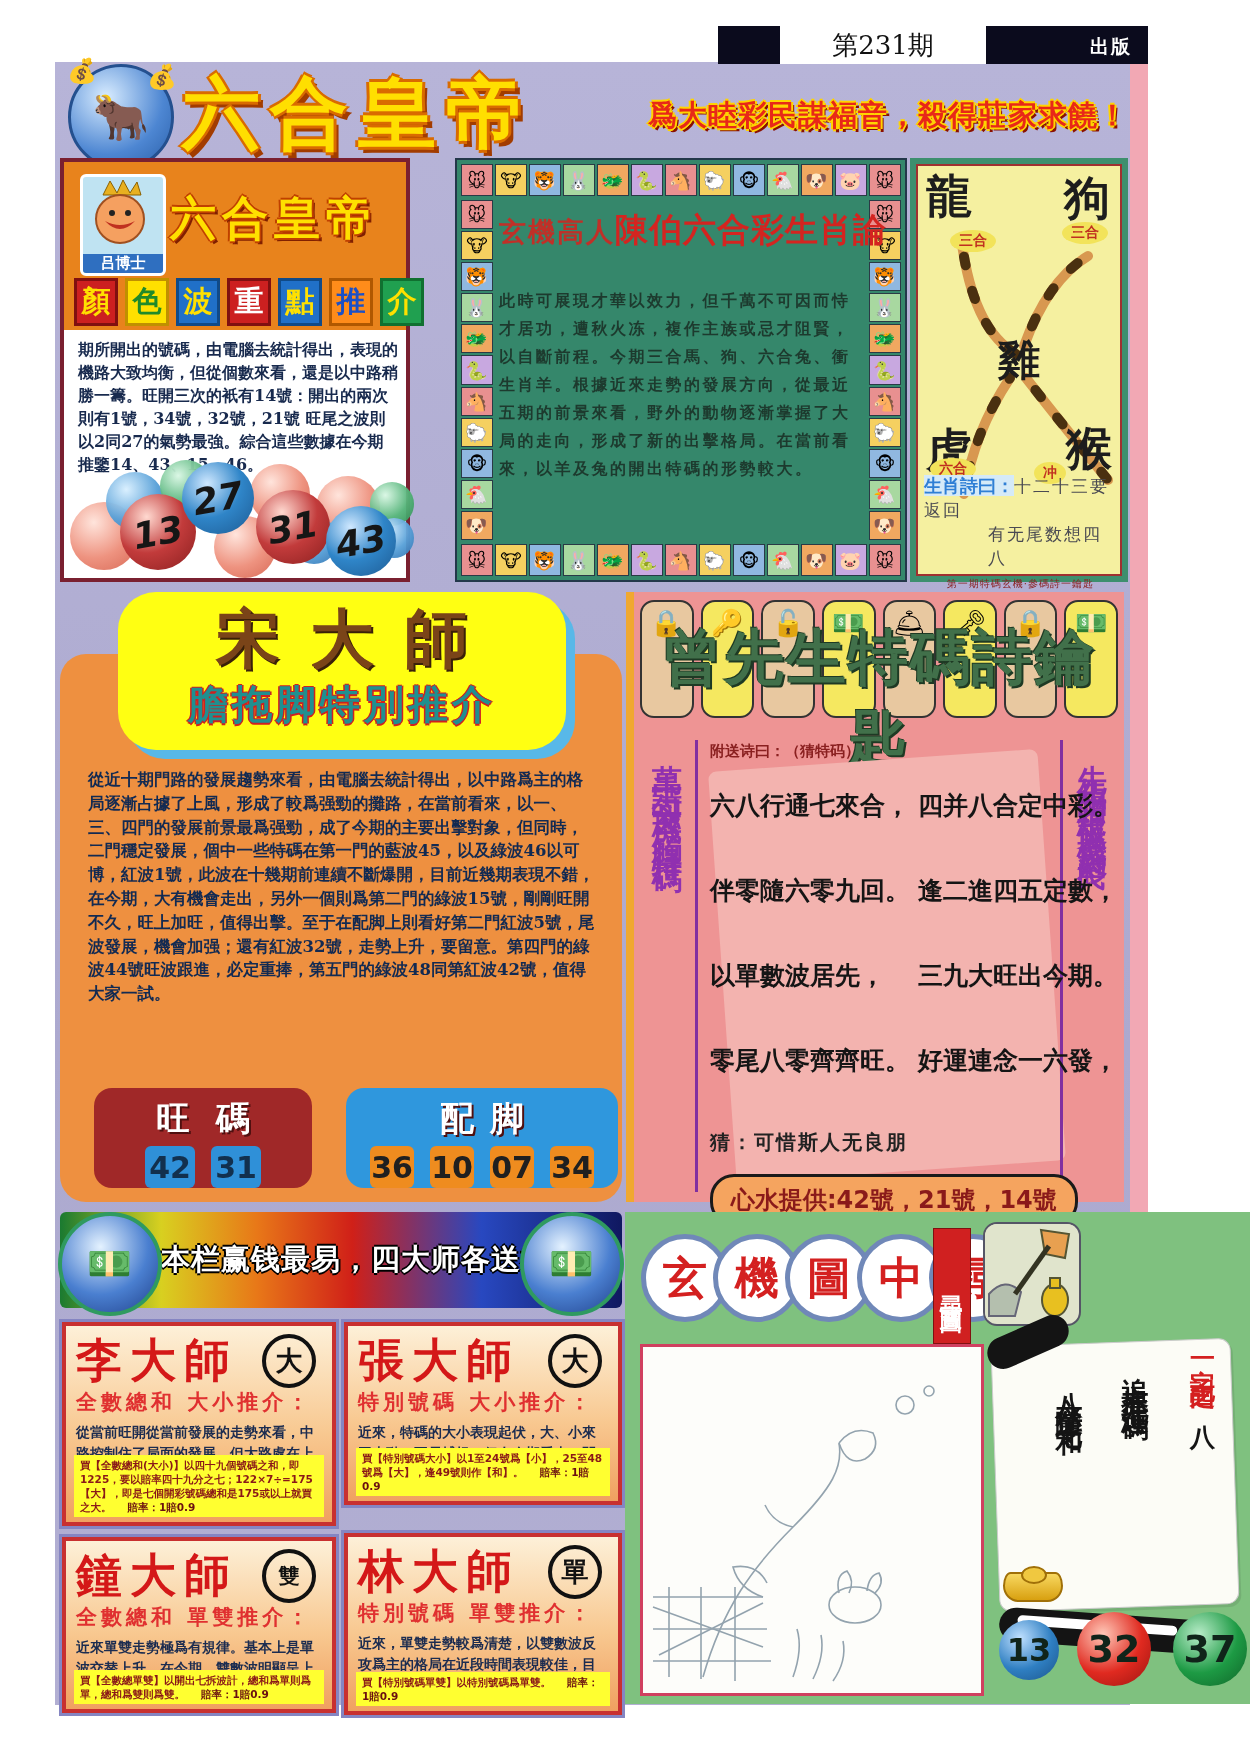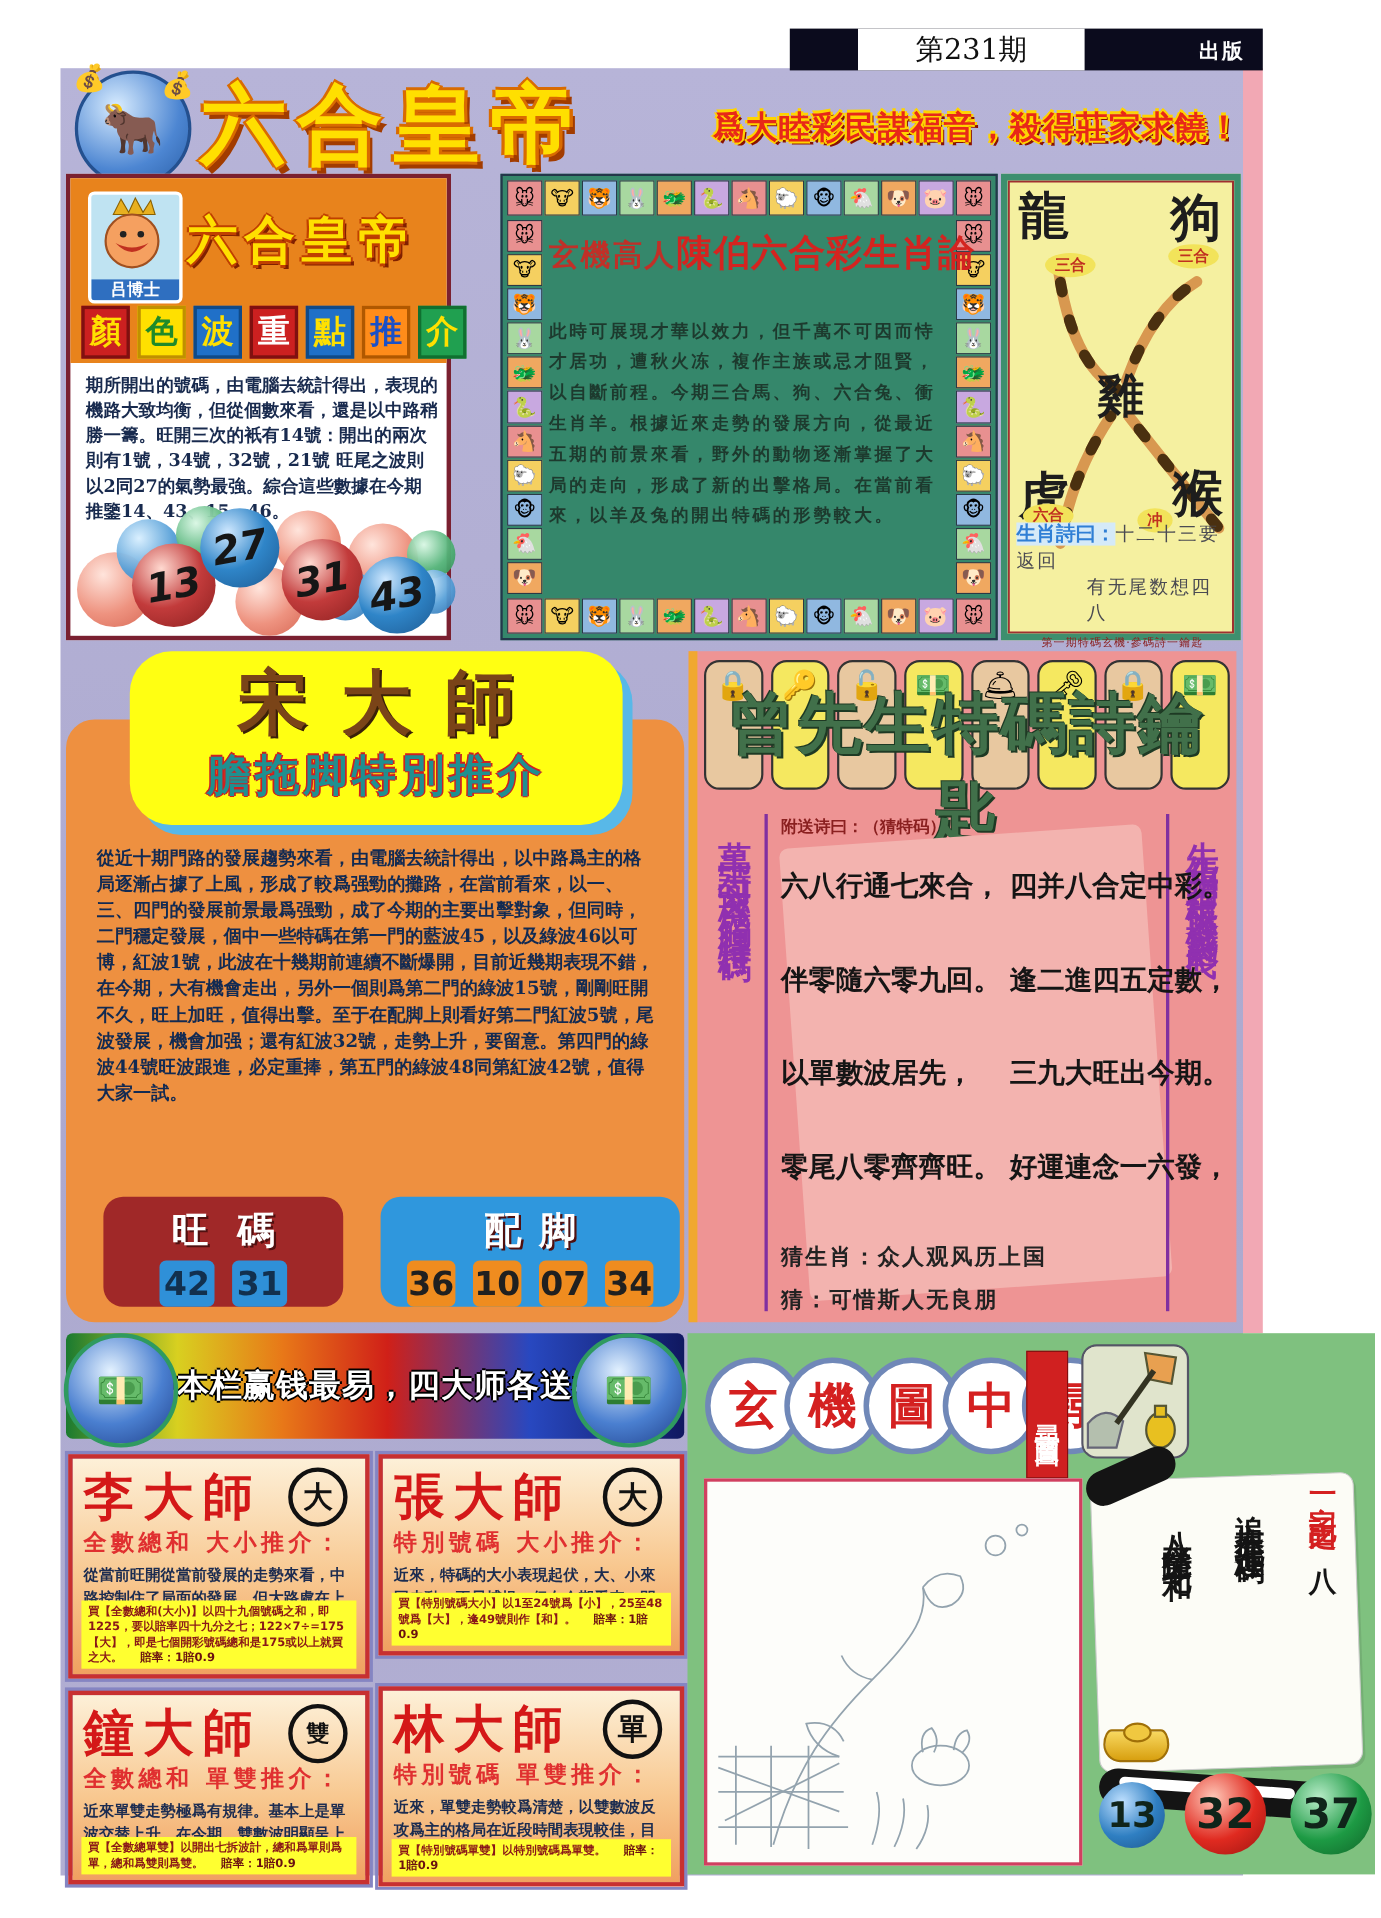--- a/index.html
+++ b/index.html
@@ -393,21 +393,20 @@
           <p>以單數波居先，</p>
           <p>零尾八零齊齊旺。</p>
         </div>
         <div>
           <p>四并八合定中彩。</p>
           <p>逢二進四五定數，</p>
           <p>三九大旺出今期。</p>
           <p>好運連念一六發，</p>
         </div>
       </div>
-      <p class="zeng-guess">猜生肖：众人观风历上国</p>
       <p class="zeng-guess">猜：可惜斯人无良朋</p>
       <div class="zeng-tips">心水提供:42號，21號，14號</div>
     </div>
   </section>
 
   <div class="abs banner-masters">
     <div class="medal left">
         <span>💵</span>
       </div>
     <div class="banner-text">彩池中本栏赢钱最易，四大师各送礼一份</div>

